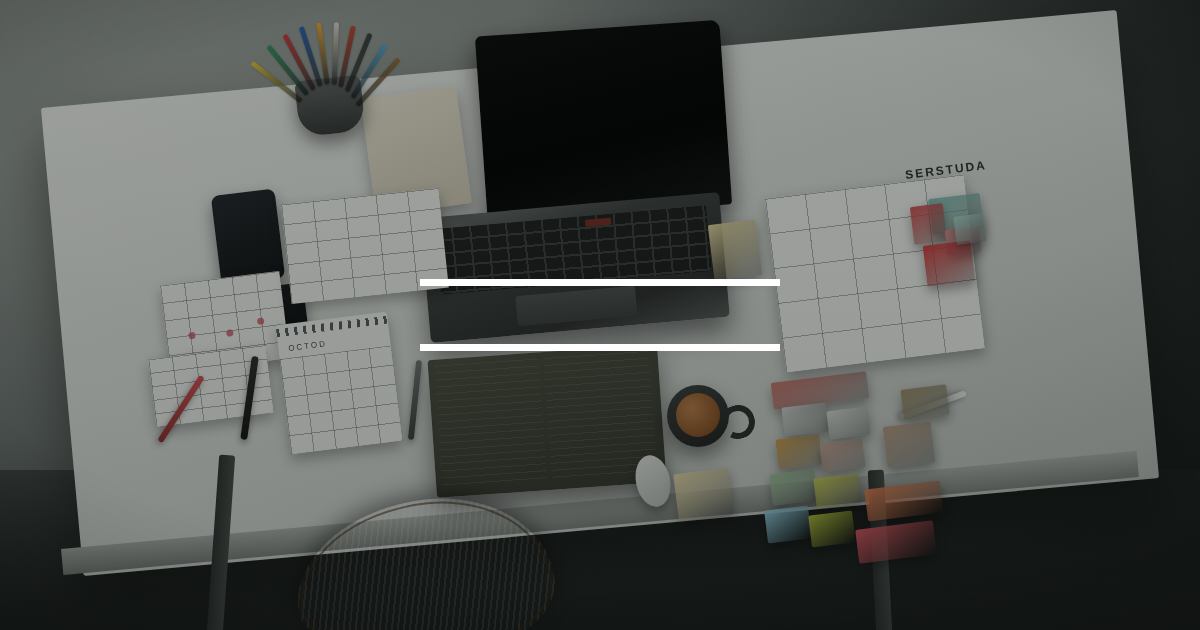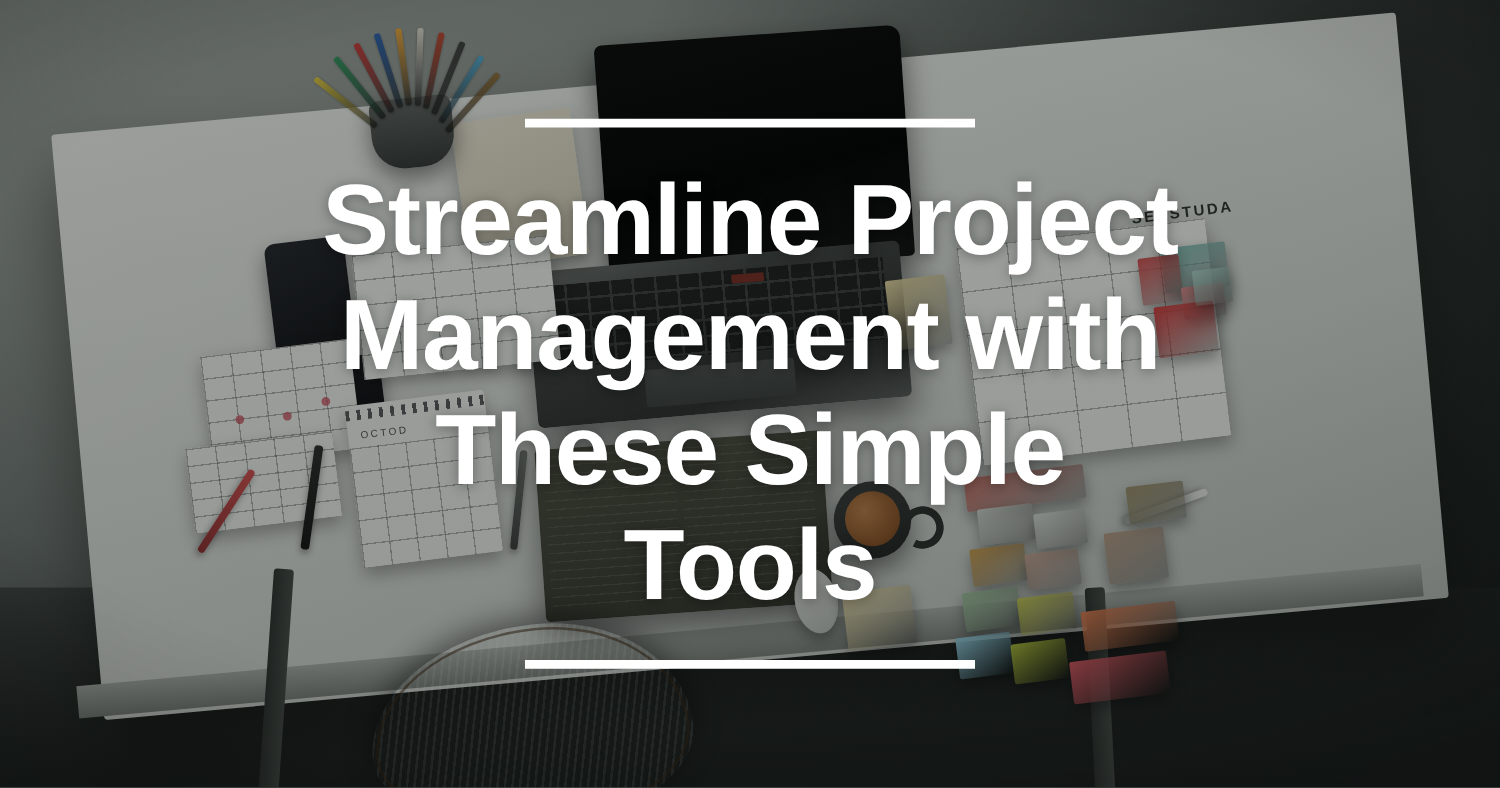--- a/index.html
+++ b/index.html
@@ -371,17 +371,16 @@
     <div class="chair">
       <div class="chair-rim"></div>
     </div>
 
     <div class="overlay"></div>
     <div class="vignette"></div>
   </div>
 
   <div class="content">
     <div class="rule rule-top"></div>
-    <h1 class="headline">Streamline Project Management with These Simple Tools</h1>
     <div class="rule rule-bottom"></div>
   </div>
 
 </div>
 
 </body></html>

